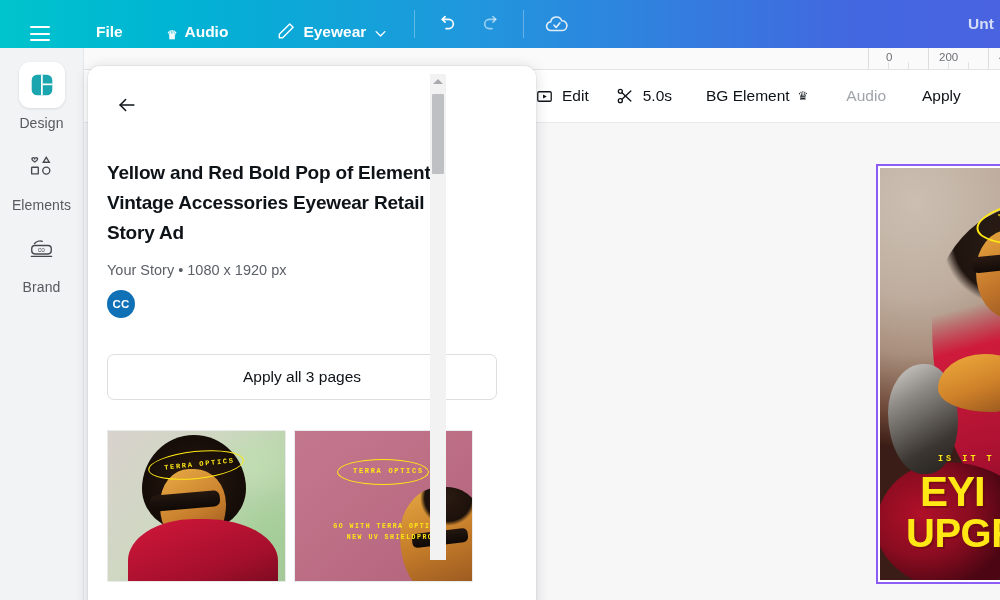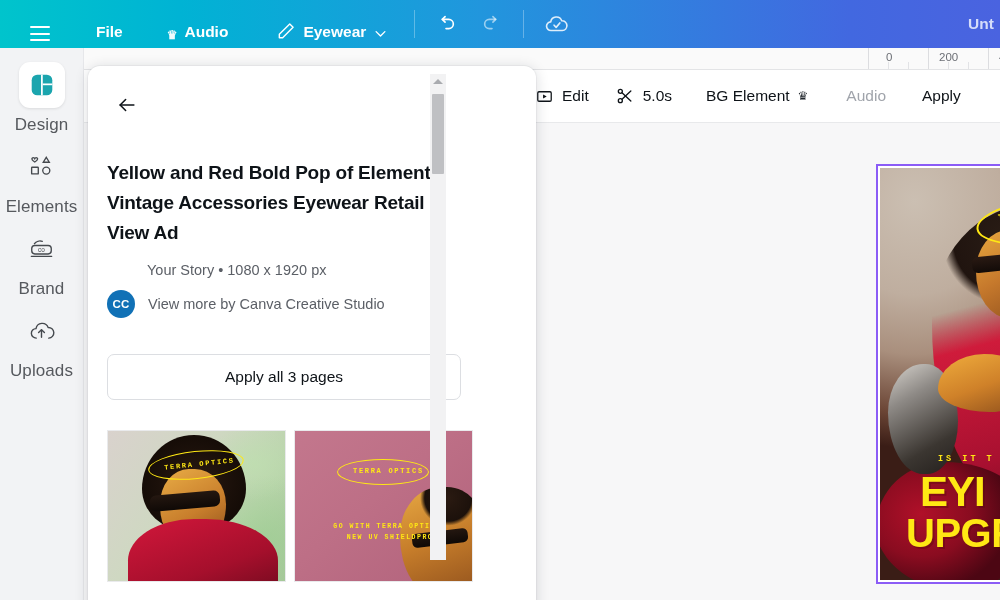--- a/index.html
+++ b/index.html
@@ -47,21 +47,21 @@
     width: 74px; height: 76px;
     display: flex; flex-direction: column; align-items: center; justify-content: flex-start;
     gap: 7px; margin-bottom: 6px;
   }
   .rail-ico {
     width: 46px; height: 46px; border-radius: 11px;
     display: flex; align-items: center; justify-content: center;
     color: #3d4category; color: #45494e;
   }
   .rail-item.active .rail-ico { background: #ffffff; box-shadow: 0 1px 3px rgba(0,0,0,.10); }
-  .rail-label { font-size: 17px; color: #56595e; letter-spacing: .1px; }
+  .rail-label { font-size: 14px; color: #56595e; letter-spacing: .1px; }
 
   
   .ruler-h {
     position: absolute; left: 84px; top: 48px; width: 916px; height: 22px;
     background: #fafafa; border-bottom: 1px solid #e3e4e6;
     z-index: 6; overflow: hidden;
   }
   .ruler-h .tick-major {
     position: absolute; top: 0; height: 22px; border-left: 1px solid #dcdde0;
   }
@@ -178,33 +178,33 @@
     position: absolute; left: 22px; top: 22px; width: 34px; height: 34px;
     display: flex; align-items: center; justify-content: center; border-radius: 6px;
   }
   .panel-body { position: absolute; left: 0; top: 92px; width: 448px; height: 468px; }
   .tpl-title {
     padding: 0 22px 0 19px; font-size: 19px; line-height: 30px;
     color: #0e1318; font-weight: bold; letter-spacing: -.2px;
     max-width: 400px;
   }
   .tpl-meta {
-    padding: 14px 19px 0 19px; font-size: 14.5px; color: #5b5f66; margin-left: 40px;
+    padding: 14px 19px 0 19px; font-size: 14.5px; color: #5b5f66;
   }
   .tpl-author { display: flex; align-items: center; gap: 13px; padding: 12px 19px 0 19px; }
   .cc-badge {
     width: 28px; height: 28px; border-radius: 50%;
     background: #1171b6; color: #fff;
     font-size: 11.5px; font-weight: bold;
     display: flex; align-items: center; justify-content: center;
     letter-spacing: .2px; flex: 0 0 auto;
   }
   .tpl-author-txt { font-size: 14.5px; color: #5b5f66; }
   .apply-btn {
-    margin: 36px 19px 0 19px; height: 46px; width: 354px;
+    margin: 36px 19px 0 19px; height: 46px; width: 390px;
     border: 1px solid #dcdee2; border-radius: 7px;
     background: #fff; color: #0e1318; font-size: 15.5px;
     display: flex; align-items: center; justify-content: center;
   }
   .thumbs { display: flex; gap: 8px; padding: 30px 0 0 19px; }
   .thumb {
     width: 179px; height: 152px; border: 1px solid #e9eaec;
     overflow: hidden; position: relative; flex: 0 0 auto;
     background: #ddd;
   }
@@ -395,30 +395,20 @@
         <svg class="svg-ico" width="27" height="27" viewBox="0 0 26 26" fill="none" stroke="#45494e" stroke-width="1.3" stroke-linecap="round">
           <path d="M6.2 7.4c1.6-2.2 5-3.1 7.6-2.2"></path>
           <rect x="3.6" y="9.1" width="18.8" height="8.2" rx="3"></rect>
           <path d="M3.2 19.6h19.6"></path>
           <text x="13" y="15.6" font-size="6.2" text-anchor="middle" fill="#45494e" stroke="none" font-family="Liberation Sans, sans-serif">co</text>
         </svg>
       </span>
       <span class="rail-label">Brand</span>
     </div>
 
-    <div class="rail-item">
-      <span class="rail-ico">
-        <svg class="svg-ico" width="27" height="27" viewBox="0 0 26 26" fill="none" stroke="#45494e" stroke-width="1.35" stroke-linecap="round" stroke-linejoin="round">
-          <path d="M8 19.4a4.6 4.6 0 0 1-.3-9.2 6.1 6.1 0 0 1 11.7-1.1 4.2 4.2 0 0 1 .6 10.3"></path>
-          <path d="M13 18.6v-7.2"></path>
-            <path d="M10.2 14l2.8-2.7 2.8 2.7"></path>
-        </svg>
-      </span>
-      <span class="rail-label">Uploads</span>
-    </div>
 
 
   </div>
 
   <div class="ruler-h">
     <div class="tick-major" style="left:784px;"></div>
     <div class="tick-minor" style="left:804px;"></div>
     <div class="tick-minor" style="left:824px;"></div>
     <div class="tick-minor" style="left:844px;"></div>
     <div class="tick-major" style="left:844px;"></div>
@@ -487,26 +477,25 @@
     <div class="panel-back">
       <span>
         <svg class="svg-ico" width="22" height="22" viewBox="0 0 24 24" fill="none" stroke="#0e1318" stroke-width="1.7" stroke-linecap="round" stroke-linejoin="round">
           <path d="M19.5 12H4.5"></path>
             <path d="M10.5 6L4.5 12l6 6"></path>
         </svg>
       </span>
     </div>
 
     <div class="panel-body">
-      <div class="tpl-title">Yellow and Red Bold Pop of Element Vintage Accessories Eyewear Retail View Ad</div>
+      <div class="tpl-title">Yellow and Red Bold Pop of Element Vintage Accessories Eyewear Retail Story Ad</div>
       <div class="tpl-meta">Your Story • 1080 x 1920 px</div>
 
       <div class="tpl-author">
         <span class="cc-badge">CC</span>
-        <span class="tpl-author-txt">View more by Canva Creative Studio</span>
       </div>
 
       <div class="apply-btn">Apply all 3 pages</div>
 
       <div class="thumbs">
 
         <div class="thumb">
           <div class="t1-bg"></div>
           <div class="t1-hair"></div>
           <div class="t1-face"></div>

